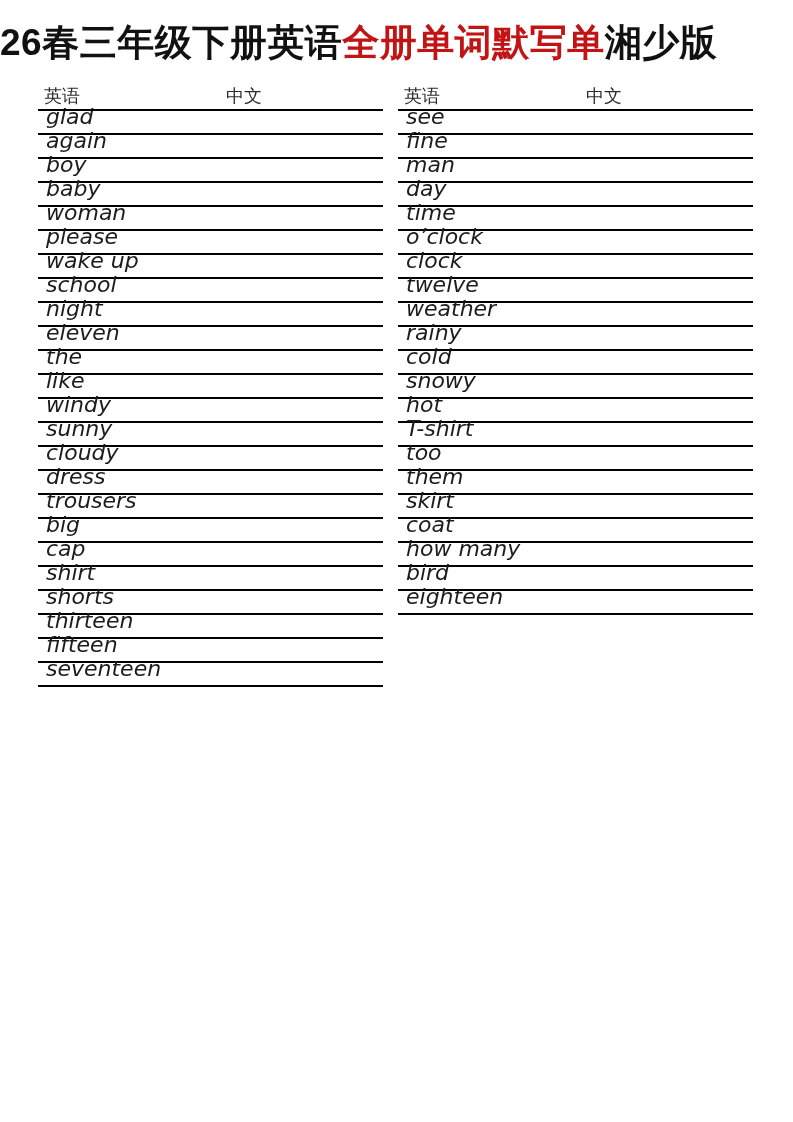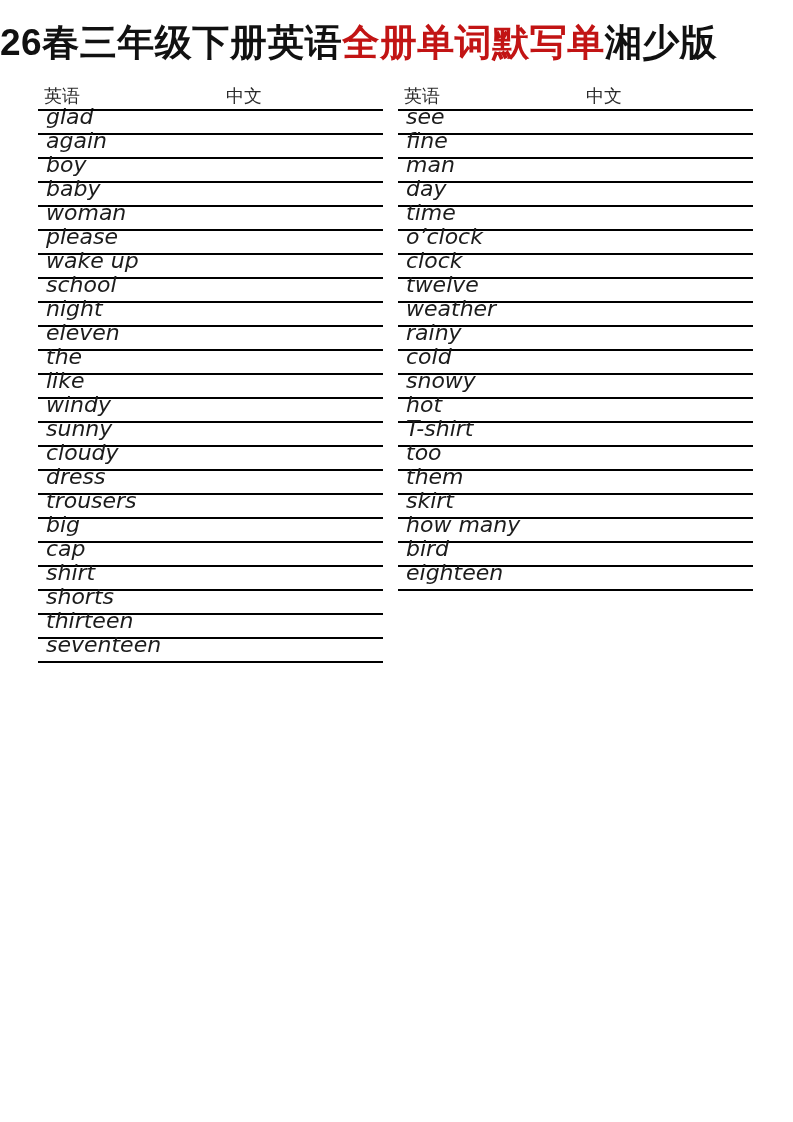--- a/index.html
+++ b/index.html
@@ -145,20 +145,23 @@
         <div class="row">
           <span class="word">shirt</span>
         </div>
         <div class="row">
           <span class="word">shorts</span>
         </div>
         <div class="row">
           <span class="word">thirteen</span>
         </div>
         <div class="row">
+          <span class="word">fifteen</span>
+        </div>
+        <div class="row">
           <span class="word">seventeen</span>
         </div>
       </div>
   </div>
 
   <div class="col col-right">
     <div class="col-header">
       <span class="h-en">英语</span>
       <span class="h-cn">中文</span>
     </div>
@@ -208,20 +211,23 @@
         <div class="row">
           <span class="word">too</span>
         </div>
         <div class="row">
           <span class="word">them</span>
         </div>
         <div class="row">
           <span class="word">skirt</span>
         </div>
         <div class="row">
+          <span class="word">coat</span>
+        </div>
+        <div class="row">
           <span class="word">how many</span>
         </div>
         <div class="row">
           <span class="word">bird</span>
         </div>
         <div class="row">
           <span class="word">eighteen</span>
         </div>
       </div>
   </div>

